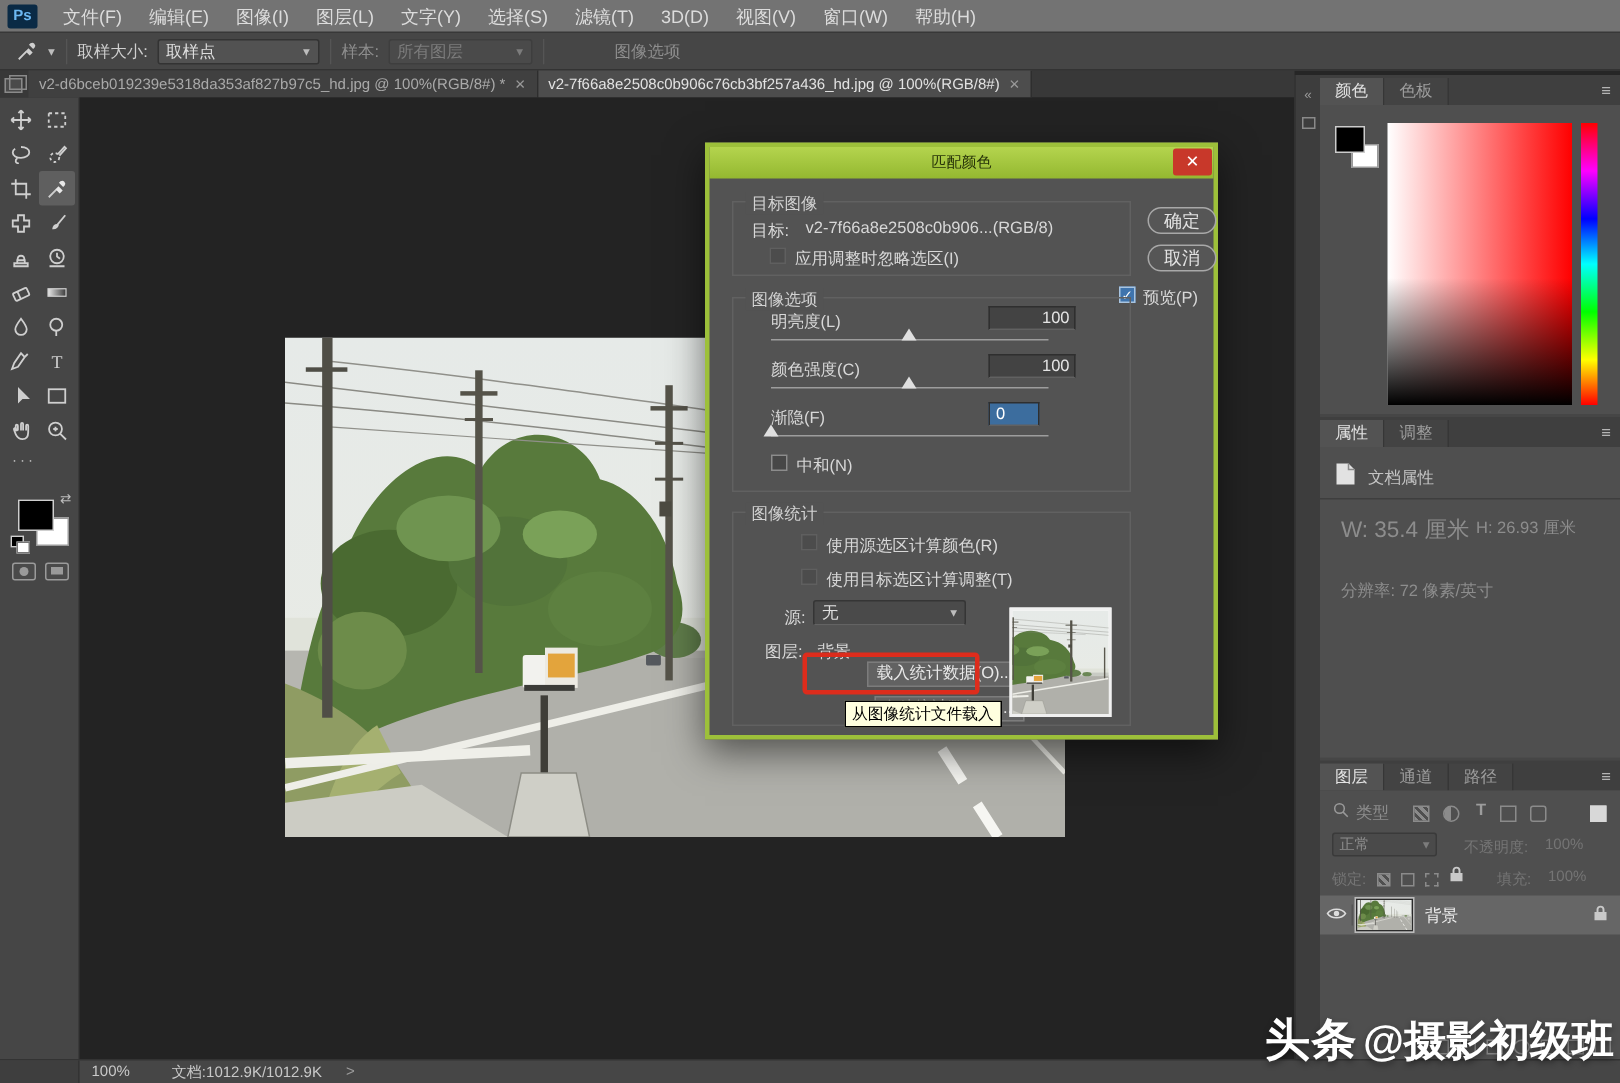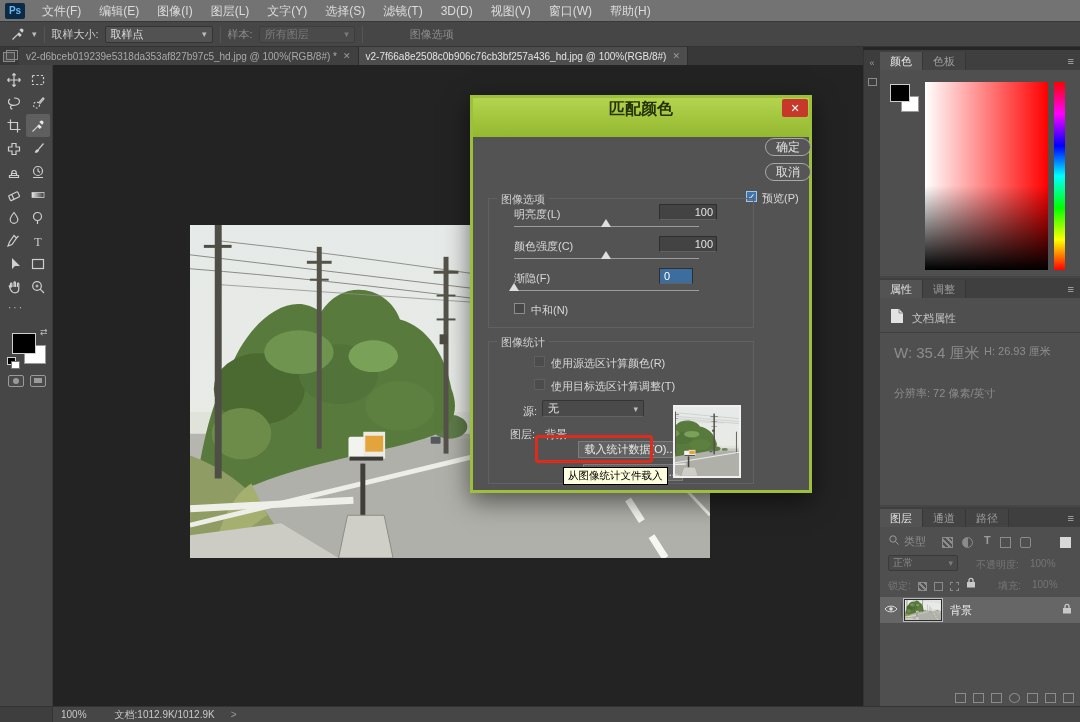--- a/index.html
+++ b/index.html
@@ -83,22 +83,22 @@
   .mico.chk{background:repeating-linear-gradient(45deg,#8b8b8b 0 2px,transparent 2px 4px);}
   .layerrow{position:absolute;left:0;right:0;height:26px;background:#666;display:flex;align-items:center;}
   .lthumb{width:38px;height:22px;border:1px solid #2b2b2b;outline:1px solid #bbb;margin-left:2px;background:#ddd;}
   .lthumb svg{display:block;width:100%;height:100%;}
   .botmini{position:absolute;bottom:3px;right:6px;display:flex;gap:7px;}
   .botmini span{width:11px;height:10px;border:1px solid #8b8b8b;display:block;}
 
   
   .dialog{position:absolute;left:470px;top:95px;width:342px;height:398px;background:#535353;
     border:3px solid #9dc03a;box-shadow:0 8px 24px rgba(0,0,0,.55);z-index:40;}
-  .dtitle{position:absolute;left:0;top:0;right:0;height:39px;background:linear-gradient(#b4d44e,#94b830);
-    color:#273309;font-size:16px;font-weight:bold;text-align:center;line-height:21px;}
+  .dtitle{position:absolute;left:0;top:0;right:0;height:21px;background:linear-gradient(#b4d44e,#94b830);
+    color:#273309;font-size:10px;font-weight:normal;text-align:center;line-height:21px;}
   .dclose{position:absolute;right:1px;top:1px;width:26px;height:18px;background:#c8382a;color:#fff;
     font-size:11px;text-align:center;line-height:18px;border-radius:2px;}
   .grp{position:absolute;border:1px solid #616161;}
   .grp-label{position:absolute;top:-7px;left:8px;background:#535353;padding:0 4px;font-size:11px;color:#d2d2d2;white-space:nowrap;}
   .dlab{position:absolute;font-size:11px;color:#d8d8d8;white-space:nowrap;}
   .val{position:absolute;width:58px;height:16px;background:#434343;border:1px solid #2f2f2f;border-bottom-color:#616161;
     color:#e4e4e4;font-size:11px;text-align:right;padding-right:3px;line-height:14px;}
   .val.sel{background:#3c6d9e;color:#fff;text-align:left;padding-left:4px;}
   .track{position:absolute;height:1px;background:#9d9d9d;}
   .sthumb{position:absolute;width:0;height:0;border-left:5px solid transparent;border-right:5px solid transparent;border-bottom:8px solid #dfdfdf;}
@@ -492,20 +492,27 @@
           <span></span>
         </div>
       </div>
     </div>
   </div>
 
   <div class="dialog">
     <div class="dtitle">匹配颜色</div>
     <div class="dclose">✕</div>
 
+    <div class="grp" style="left:15px;top:36px;width:266px;height:50px;">
+      <span class="grp-label">目标图像</span>
+      <span class="dlab" style="left:12px;top:11px;">目标:</span>
+      <span class="dlab" style="left:48px;top:11px;">v2-7f66a8e2508c0b906...(RGB/8)</span>
+      <span class="cb dimmed" style="left:24px;top:30px;"></span>
+      <span class="dlab vdim" style="left:41px;top:30px;">应用调整时忽略选区(I)</span>
+    </div>
 
     <span class="pillbtn" style="left:292px;top:40px;">确定</span>
     <span class="pillbtn" style="left:292px;top:65px;">取消</span>
     <span class="cb checked" style="left:273px;top:93px;">✓</span>
     <span class="dlab" style="left:289px;top:93px;">预览(P)</span>
 
     <div class="grp" style="left:15px;top:100px;width:266px;height:130px;">
       <span class="grp-label">图像选项</span>
 
       <span class="dlab" style="left:25px;top:8px;">明亮度(L)</span>
@@ -560,14 +567,18 @@
     </div>
   </div>
 
   <div class="statusbar">
     <span class="corner"></span>
     <span style="margin-left:8px;">100%</span>
     <span style="margin-left:28px;">文档:1012.9K/1012.9K</span>
     <span style="margin-left:16px;color:#9a9a9a;">&gt;</span>
   </div>
 
+  <div class="watermark">
+    <span class="brand">头条</span>
+    <span class="handle">@摄影初级班</span>
+  </div>
 
 </div>
 
 </body></html>

